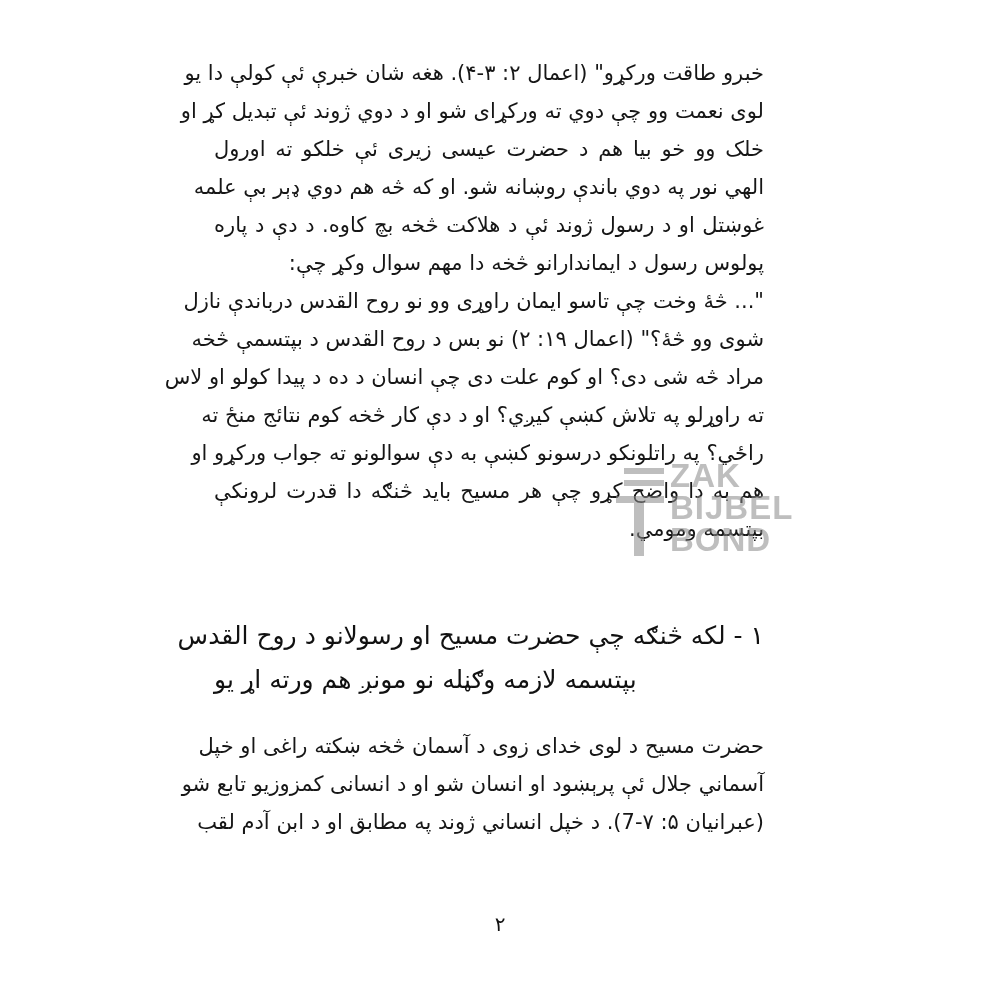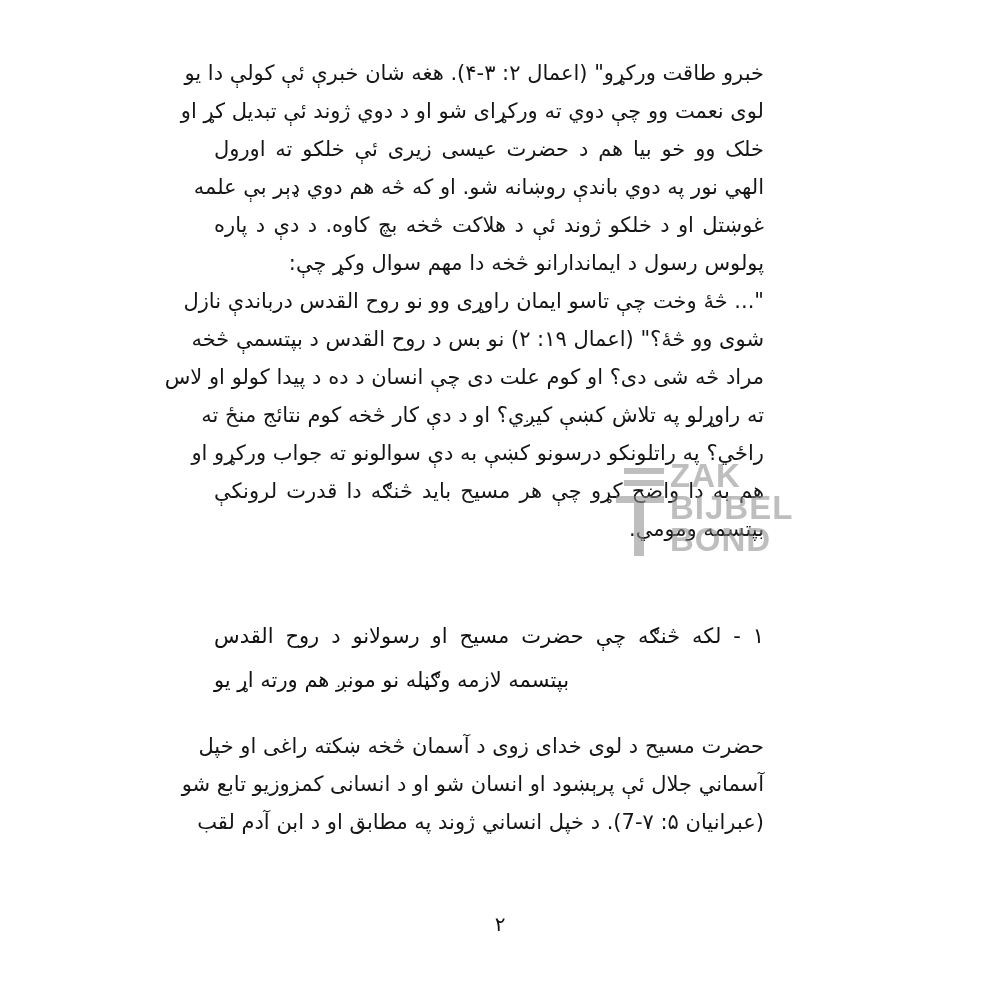--- a/index.html
+++ b/index.html
@@ -43,21 +43,21 @@
       text-align-last: right;
     }
     #para1 { top: 54px; }
     #para2 { top: 727px; }
     .heading {
       position: absolute;
       left: 214px;
       width: 550px;
       top: 614px;
       direction: rtl;
-      font-size: 21px;
+      font-size: 25px;
       line-height: 44px;
       color: #111;
     }
     .heading .line {
       display: block;
       text-align: left;
       white-space: nowrap;
     }
     .heading .line.first {
       text-align: justify;
@@ -103,21 +103,21 @@
 </head>
 <body>
 
 <div class="page">
 
   <div class="text-block" id="para1">
     <span class="line">خبرو طاقت ورکړو" (اعمال ۲: ۳-۴). هغه شان خبرې ئې کولې دا یو</span>
     <span class="line">لوی نعمت وو چې دوي ته ورکړای شو او د دوي ژوند ئې تبدیل کړ او</span>
     <span class="line">خلک وو خو بیا هم د حضرت عیسی زیری ئې خلکو ته اورول</span>
     <span class="line">الهي نور په دوي باندې روښانه شو. او که څه هم دوي ډېر بې علمه</span>
-    <span class="line">غوښتل او د خلکو ژوند ئې د هلاکت څخه بچ کاوه. د دې د پاره</span>
+    <span class="line">غوښتل او د رسول ژوند ئې د هلاکت څخه بچ کاوه. د دې د پاره</span>
     <span class="line last">پولوس رسول د ایماندارانو څخه دا مهم سوال وکړ چې:</span>
     <span class="line">"... څهٔ وخت چې تاسو ایمان راوړی وو نو روح القدس درباندې نازل</span>
     <span class="line">شوی وو څهٔ؟" (اعمال ۱۹: ۲) نو بس د روح القدس د بپتسمې څخه</span>
     <span class="line">مراد څه شی دی؟ او کوم علت دی چې انسان د ده د پیدا کولو او لاس</span>
     <span class="line">ته راوړلو په تلاش کښې کیږي؟ او د دې کار څخه کوم نتائج منځ ته</span>
     <span class="line">راځي؟ په راتلونکو درسونو کښې به دې سوالونو ته جواب ورکړو او</span>
     <span class="line">هم به دا واضح کړو چې هر مسیح باید څنګه دا قدرت لرونکې</span>
     <span class="line last">بپتسمه ومومي.</span>
   </div>
 

